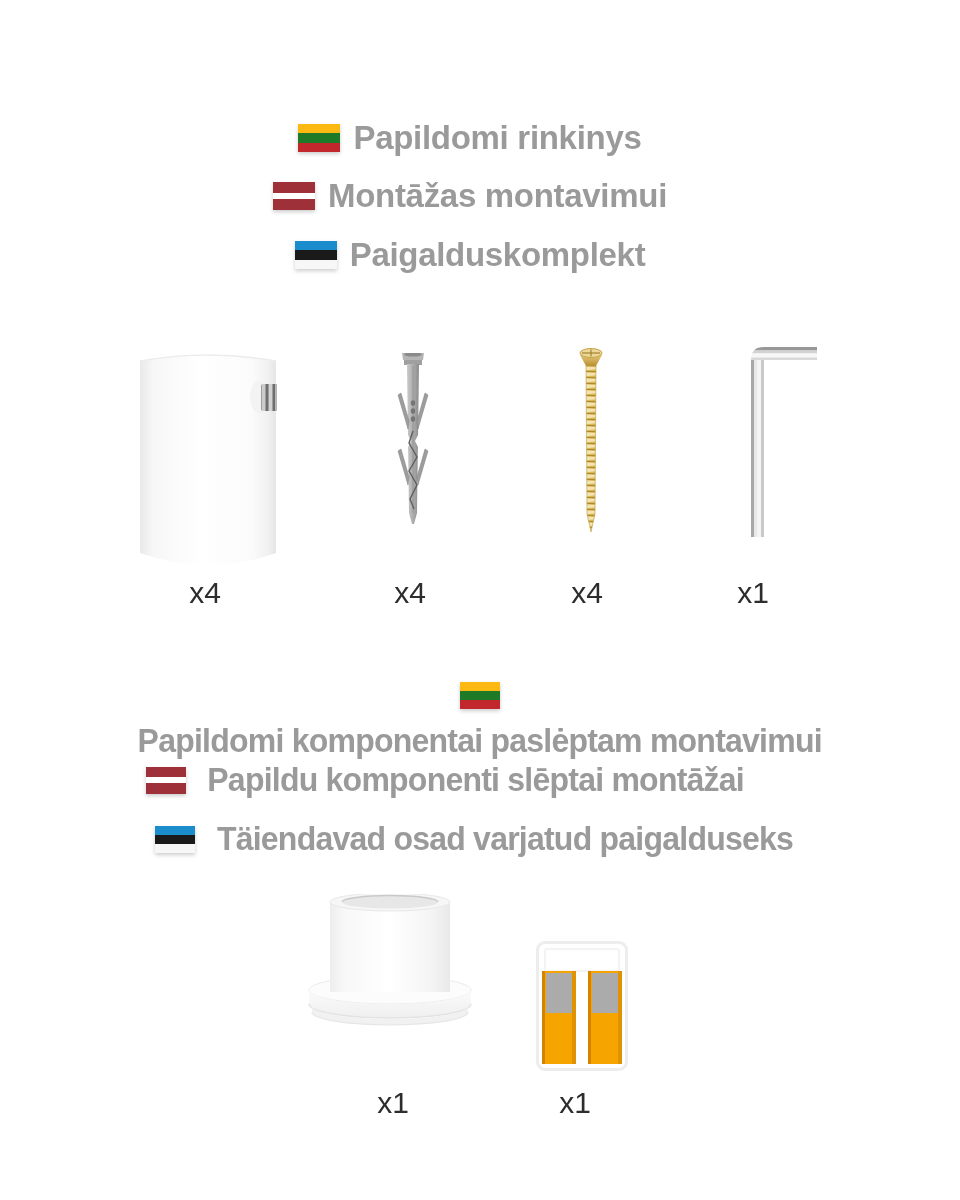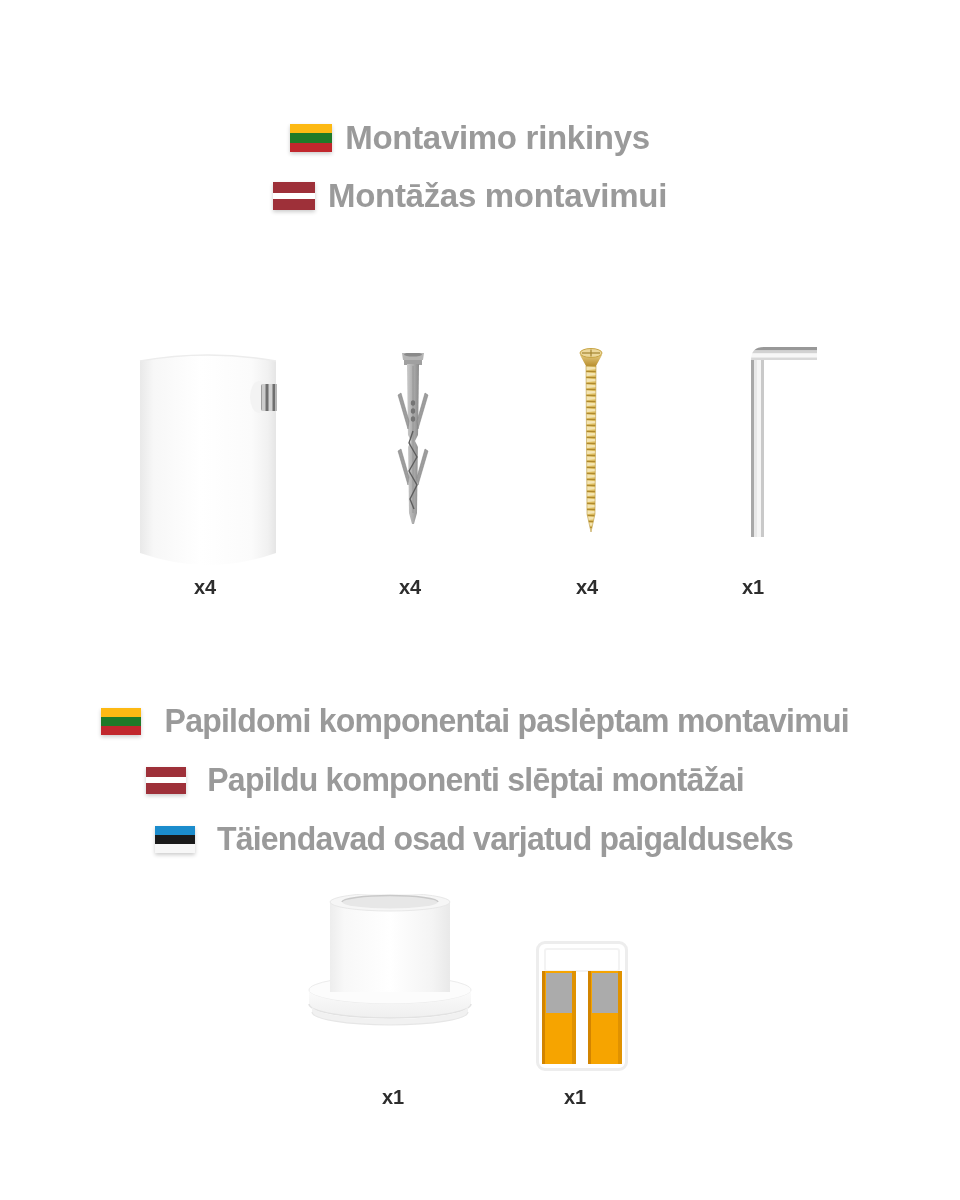--- a/index.html
+++ b/index.html
@@ -24,22 +24,22 @@
   .flag-lv i:nth-child(2){background:#ffffff;flex:1;}
   .flag-lv i:nth-child(3){background:#9e3039;flex:2;}
   .flag-ee i:nth-child(1){background:#1b8ccc;}
   .flag-ee i:nth-child(2){background:#1a1a1a;}
   .flag-ee i:nth-child(3){background:#f7f7f7;}
 
   
   .part{position:absolute;}
 
   
-  .qty{position:absolute;width:120px;text-align:center;font-size:20px;
-       font-weight:700;color:#2d2d2d;}
+  .qty{position:absolute;width:120px;text-align:center;font-size:30px;
+       font-weight:400;color:#2d2d2d;}
 
   
   .conn{position:absolute;left:536px;top:941px;width:86px;height:124px;
         background:#ffffff;border:3px solid #ededed;border-radius:9px;}
   .conn .cap{position:absolute;left:5px;right:5px;top:4px;height:20px;
         border:2px solid #f3f3f3;border-radius:3px;background:#fff;}
   .conn .lever{position:absolute;top:27px;bottom:4px;width:34px;
         background:linear-gradient(90deg,#d28400 0,#d28400 3px,#f6a400 3px,#f6a400 30px,#e09200 30px,#e09200 34px);}
   .conn .lever.l{left:3px;}
   .conn .lever.r{right:3px;}
@@ -49,29 +49,37 @@
 <body>
 
 <div class="canvas">
 
   <div class="h-row s1" style="top:118px;">
     <span class="flag flag-lt">
         <i></i>
         <i></i>
         <i></i>
       </span>
-    <span class="h-text">Montavimo rinkinys</span>
+    <span class="h-text">Papildomi rinkinys</span>
   </div>
   <div class="h-row s1" style="top:176px;">
     <span class="flag flag-lv">
         <i></i>
         <i></i>
         <i></i>
       </span>
     <span class="h-text">Montāžas montavimui</span>
+  </div>
+  <div class="h-row s1" style="top:235px;">
+    <span class="flag flag-ee">
+        <i></i>
+        <i></i>
+        <i></i>
+      </span>
+    <span class="h-text">Paigalduskomplekt</span>
   </div>
 
   <svg class="part" style="left:138px;top:348px;" width="140" height="220" viewBox="0 0 140 220">
     <defs>
       <linearGradient id="g-cyl" x1="0" y1="0" x2="1" y2="0">
         <stop offset="0" stop-color="#e9e9e9"></stop>
           <stop offset="0.10" stop-color="#f7f7f7"></stop>
         <stop offset="0.45" stop-color="#ffffff"></stop>
           <stop offset="0.82" stop-color="#fbfbfb"></stop>
         <stop offset="0.94" stop-color="#f1f1f1"></stop>
@@ -151,21 +159,21 @@
       <rect x="6" y="13" width="4" height="177" fill="#f5f5f5"></rect>
       <rect x="10" y="13" width="3" height="177" fill="#c9c9c9"></rect>
     </g>
   </svg>
 
   <div class="qty" style="left:145px;top:576px;">x4</div>
   <div class="qty" style="left:350px;top:576px;">x4</div>
   <div class="qty" style="left:527px;top:576px;">x4</div>
   <div class="qty" style="left:693px;top:576px;">x1</div>
 
-  <div class="h-row s2" style="top:701px;width:960px;">
+  <div class="h-row s2" style="top:701px;width:960px;flex-direction:column;">
     <span class="flag flag-lt" style="width:40px;height:27px;">
         <i></i>
         <i></i>
         <i></i>
       </span>
     <span class="h-text">Papildomi komponentai paslėptam montavimui</span>
   </div>
   <div class="h-row s2" style="top:760px;width:898px;">
     <span class="flag flag-lv" style="width:40px;height:27px;">
         <i></i>

